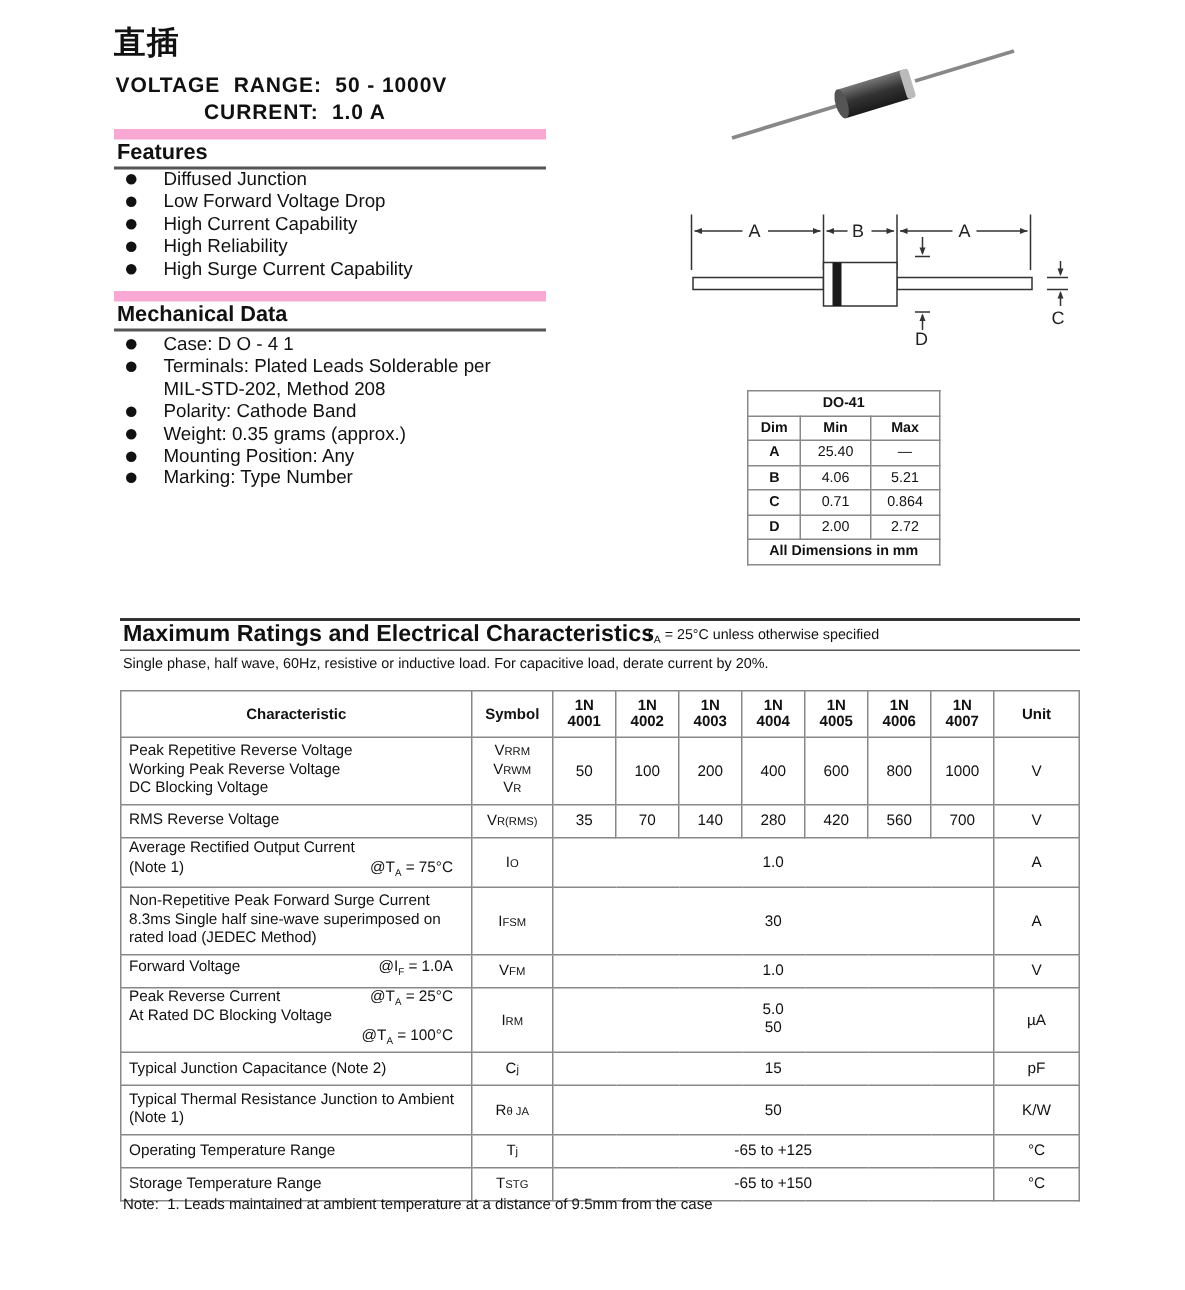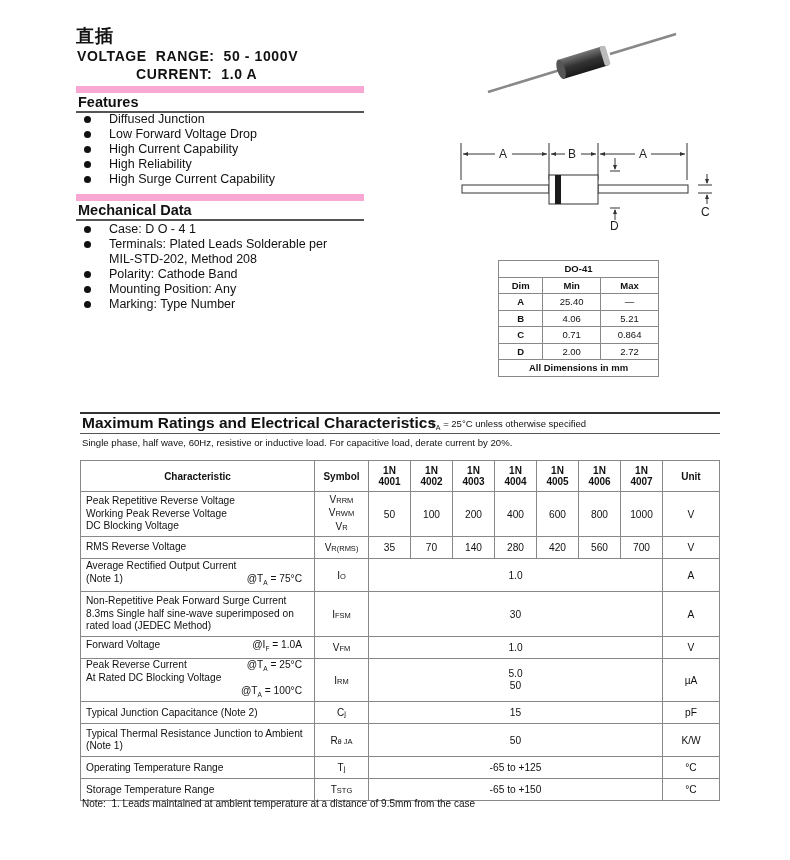--- a/index.html
+++ b/index.html
@@ -1,24 +1,24 @@
 <!DOCTYPE html>
 <html><head>
 <meta charset="utf-8">
 <style>
   html, body { margin:0; padding:0; background:#ffffff; }
   body { width:790px; height:860px; position:relative; overflow:hidden; font-family:"Liberation Sans", sans-serif; color:#111; }
   .abs { position:absolute; }
-  .title-cn { left:76px; top:24px; font-size:18px; font-weight:bold; font-family:"DejaVu Sans", sans-serif; letter-spacing:1px; }
+  .title-cn { left:76px; top:14px; font-size:21px; font-weight:bold; font-family:"DejaVu Sans", sans-serif; letter-spacing:1px; }
   .spec-line { font-weight:bold; font-size:14px; letter-spacing:0.6px; white-space:pre; }
   .sec-head { left:76px; width:286px; border-top:7px solid #f9a8d4; border-bottom:2px solid #555; font-weight:bold; font-size:14.5px; padding:1px 0 1px 2px; line-height:16px; }
   ul.blist { list-style:none; margin:0; padding:0; position:absolute; left:84px; font-size:12.5px; line-height:14.9px; }
   ul.blist li { position:relative; padding-left:25px; }
   ul.blist li::before { content:""; position:absolute; left:0; top:4px; width:7px; height:7px; border-radius:50%; background:#111; }
-  .dim-table { position:absolute; left:498px; top:260px; width:161px; border-collapse:collapse; font-size:9.5px; border:1.5px solid #777; }
+  .dim-table { position:absolute; left:498px; top:260px; width:129px; border-collapse:collapse; font-size:9.5px; border:1.5px solid #777; }
   .dim-table td { border:1px solid #888; text-align:center; height:15.5px; padding:0; }
   .dim-table .b { font-weight:bold; }
   .mr-head { left:80px; top:412px; width:640px; border-top:2px solid #333; border-bottom:1.5px solid #555; height:19px; }
   .mr-title { position:absolute; left:2px; top:0px; font-weight:bold; font-size:15.5px; }
   .mr-sub { position:absolute; left:350px; top:4px; font-size:9.5px; }
   .mr-note { left:82px; top:437px; font-size:9.6px; }
   table.main { position:absolute; left:80px; top:460px; width:640px; border-collapse:collapse; font-size:10.2px; border:1.5px solid #777; }
   table.main td, table.main th { border:1px solid #888; padding:0 4px; }
   table.main th { font-weight:bold; text-align:center; font-size:10px; }
   table.main td.c { text-align:center; }
@@ -43,20 +43,21 @@
   <li>High Current Capability</li>
   <li>High Reliability</li>
   <li>High Surge Current Capability</li>
 </ul>
 
 <div class="abs sec-head" style="top:194px;">Mechanical Data</div>
 <ul class="blist" style="top:222px;">
   <li>Case:  D O - 4 1</li>
   <li><span>Terminals: Plated Leads Solderable per</span><br><span>MIL-STD-202, Method 208</span></li>
   <li>Polarity: Cathode Band</li>
+  <li>Weight: 0.35 grams (approx.)</li>
   <li>Mounting Position: Any</li>
   <li>Marking: Type Number</li>
 </ul>
 
 <svg class="abs" style="left:480px; top:30px;" width="240" height="80">
   <defs>
     <linearGradient id="bodyGrad" x1="0" y1="0" x2="0" y2="1">
       <stop offset="0" stop-color="#777"></stop>
       <stop offset="0.5" stop-color="#333"></stop>
       <stop offset="1" stop-color="#1a1a1a"></stop>

